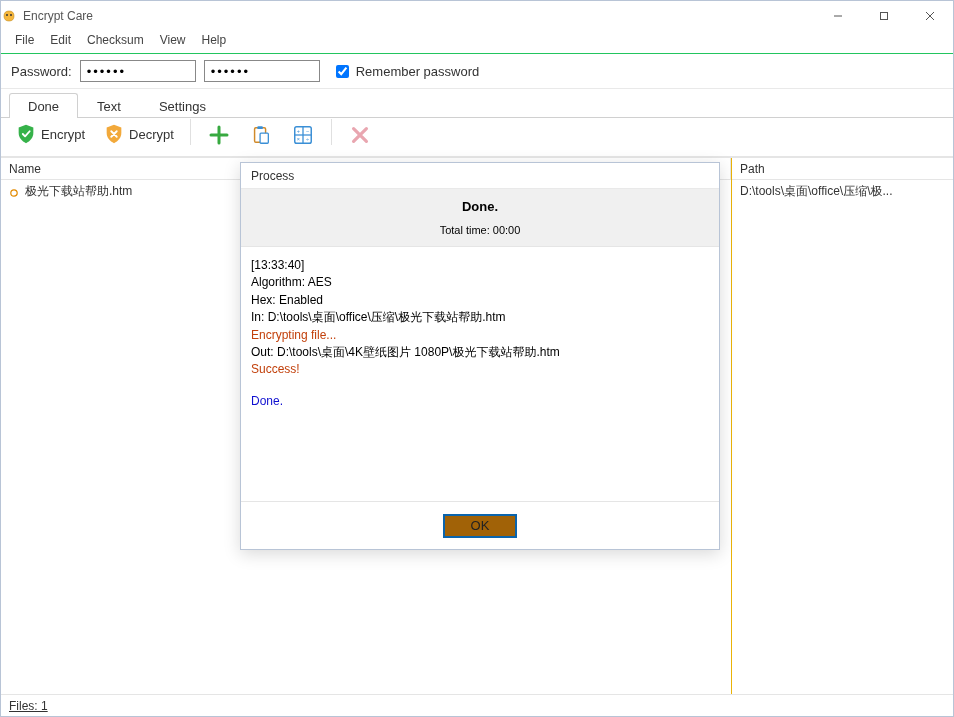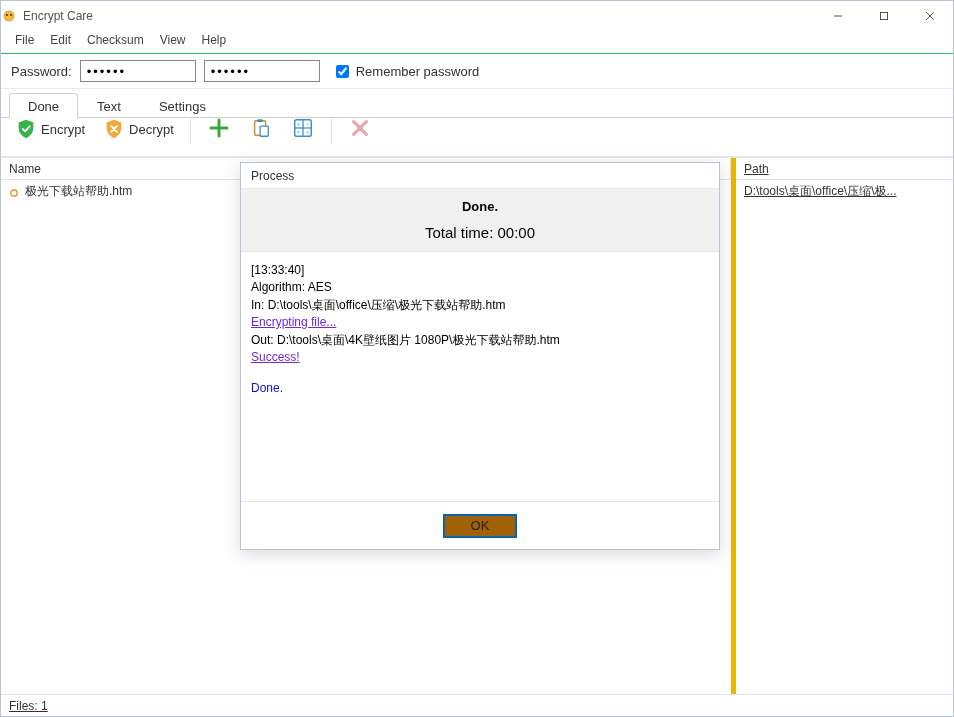--- a/index.html
+++ b/index.html
@@ -18,46 +18,46 @@
   .passwordbar { height: 36px; border-top: 1px solid #22c55e; border-bottom: 1px solid #e9e9e9; display: flex; align-items: center; padding: 0 10px; font-size: 13px; color: #333; gap: 8px; }
   .passwordbar input[type=password] { width: 116px; height: 22px; border: 1px solid #888; padding: 0 6px; font-size: 13px; letter-spacing: 2px; }
   .passwordbar label.chk { display: flex; align-items: center; gap: 4px; margin-left: 4px; }
   .passwordbar input[type=checkbox] { width: 13px; height: 13px; }
 
   .tabbar { height: 28px; display: flex; align-items: flex-end; padding: 0 8px; background: #fff; }
   .tab { padding: 5px 18px 4px; font-size: 13px; color: #333; border: 1px solid transparent; border-bottom: none; position: relative; top: 1px; }
   .tab.active { border-color: #d0d0d0; background: #fff; border-top-left-radius: 3px; border-top-right-radius: 3px; z-index: 2; }
   .tabbar .nonactive-space { flex: 1; }
 
-  .toolbar { height: 40px; border-top: 1px solid #d0d0d0; border-bottom: 1px solid #e5e5e5; display: flex; align-items: flex-end; padding: 12px 8px; gap: 6px; background: #fff; }
+  .toolbar { height: 40px; border-top: 1px solid #d0d0d0; border-bottom: 1px solid #e5e5e5; display: flex; align-items: flex-start; padding: 1px 8px; gap: 6px; background: #fff; }
   .tbtn { display: flex; align-items: center; gap: 4px; padding: 4px 6px; font-size: 13px; color: #333; border-radius: 3px; }
   .shield { width: 22px; height: 22px; }
   .tool-icon { width: 24px; height: 24px; display: flex; align-items: center; justify-content: center; }
   .sep { width: 1px; height: 26px; background: #e0e0e0; margin: 0 4px; }
 
   .content { flex: 1; display: flex; border-top: 1px solid #e5e5e5; position: relative; font-size: 12px; color: #333; }
   .col-head { height: 22px; border-bottom: 1px solid #e5e5e5; display: flex; align-items: center; padding: 0 8px; font-weight: normal; color: #333; font-size: 12px; }
   .name-col { width: 730px; display: flex; flex-direction: column; }
-  .path-col { flex: 1; border-left: 5px solid #eab308; display: flex; flex-direction: column; text-decoration: underline; }
+  .path-col { flex: 1; border-left: 1px solid #eab308; display: flex; flex-direction: column; }
   .col-head.name { border-right: 1px solid #e5e5e5; }
   .row-area { flex: 1; }
   .file-row { display: flex; align-items: center; padding: 3px 8px; gap: 6px; }
   .file-bullet { width: 10px; height: 10px; }
   .path-row { padding: 3px 8px; display: flex; align-items: center; }
 
   .statusbar { height: 22px; border-top: 1px solid #e5e5e5; display: flex; align-items: center; padding: 0 8px; font-size: 12px; color: #333; text-decoration: underline; }
 
   
   .dialog { position: absolute; left: 240px; top: 162px; width: 480px; height: 388px; border: 1px solid #b8c4d6; background: #fff; box-shadow: 0 4px 16px rgba(0,0,0,0.15); display: flex; flex-direction: column; z-index: 10; }
   .dlg-title { height: 26px; display: flex; align-items: center; padding: 0 10px; font-size: 12px; color: #333; border-bottom: 1px solid #e9e9e9; }
   .dlg-head { background: #f0f0f0; padding: 10px; text-align: center; border-bottom: 1px solid #e5e5e5; }
   .dlg-head .done { font-weight: bold; font-size: 13px; margin-bottom: 10px; }
-  .dlg-head .time { font-size: 15px; }
+  .dlg-head .time { font-size: 11px; }
   .dlg-log { flex: 1; padding: 10px; font-size: 12px; line-height: 1.45; text-align: left; }
-  .dlg-log .green { color: #6d28d9; text-decoration: underline; }
+  .dlg-log .green { color: #c2410c; }
   .dlg-log .blue { color: #1010d0; }
   .dlg-foot { height: 48px; display: flex; align-items: center; justify-content: center; border-top: 1px solid #e5e5e5; }
   .dlg-foot button { width: 74px; height: 24px; border: 2px solid #0a64ad; background: #a16207; font-size: 13px; color: #222; }
 </style>
 </head>
 <body>
 
 <div class="window">
 
   <div class="titlebar">
@@ -203,20 +203,21 @@
 
   <div class="dialog">
     <div class="dlg-title">Process</div>
     <div class="dlg-head">
       <div class="done">Done.</div>
       <div class="time">Total time: 00:00</div>
     </div>
     <div class="dlg-log">
       <div>[13:33:40]</div>
       <div>Algorithm: AES</div>
+      <div>Hex: Enabled</div>
       <div>In: D:\tools\桌面\office\压缩\极光下载站帮助.htm</div>
       <div class="green">Encrypting file...</div>
       <div>Out: D:\tools\桌面\4K壁纸图片 1080P\极光下载站帮助.htm</div>
       <div class="green">Success!</div>
       <div style="height:14px"></div>
       <div class="blue">Done.</div>
     </div>
     <div class="dlg-foot">
       <button>OK</button>
     </div>

